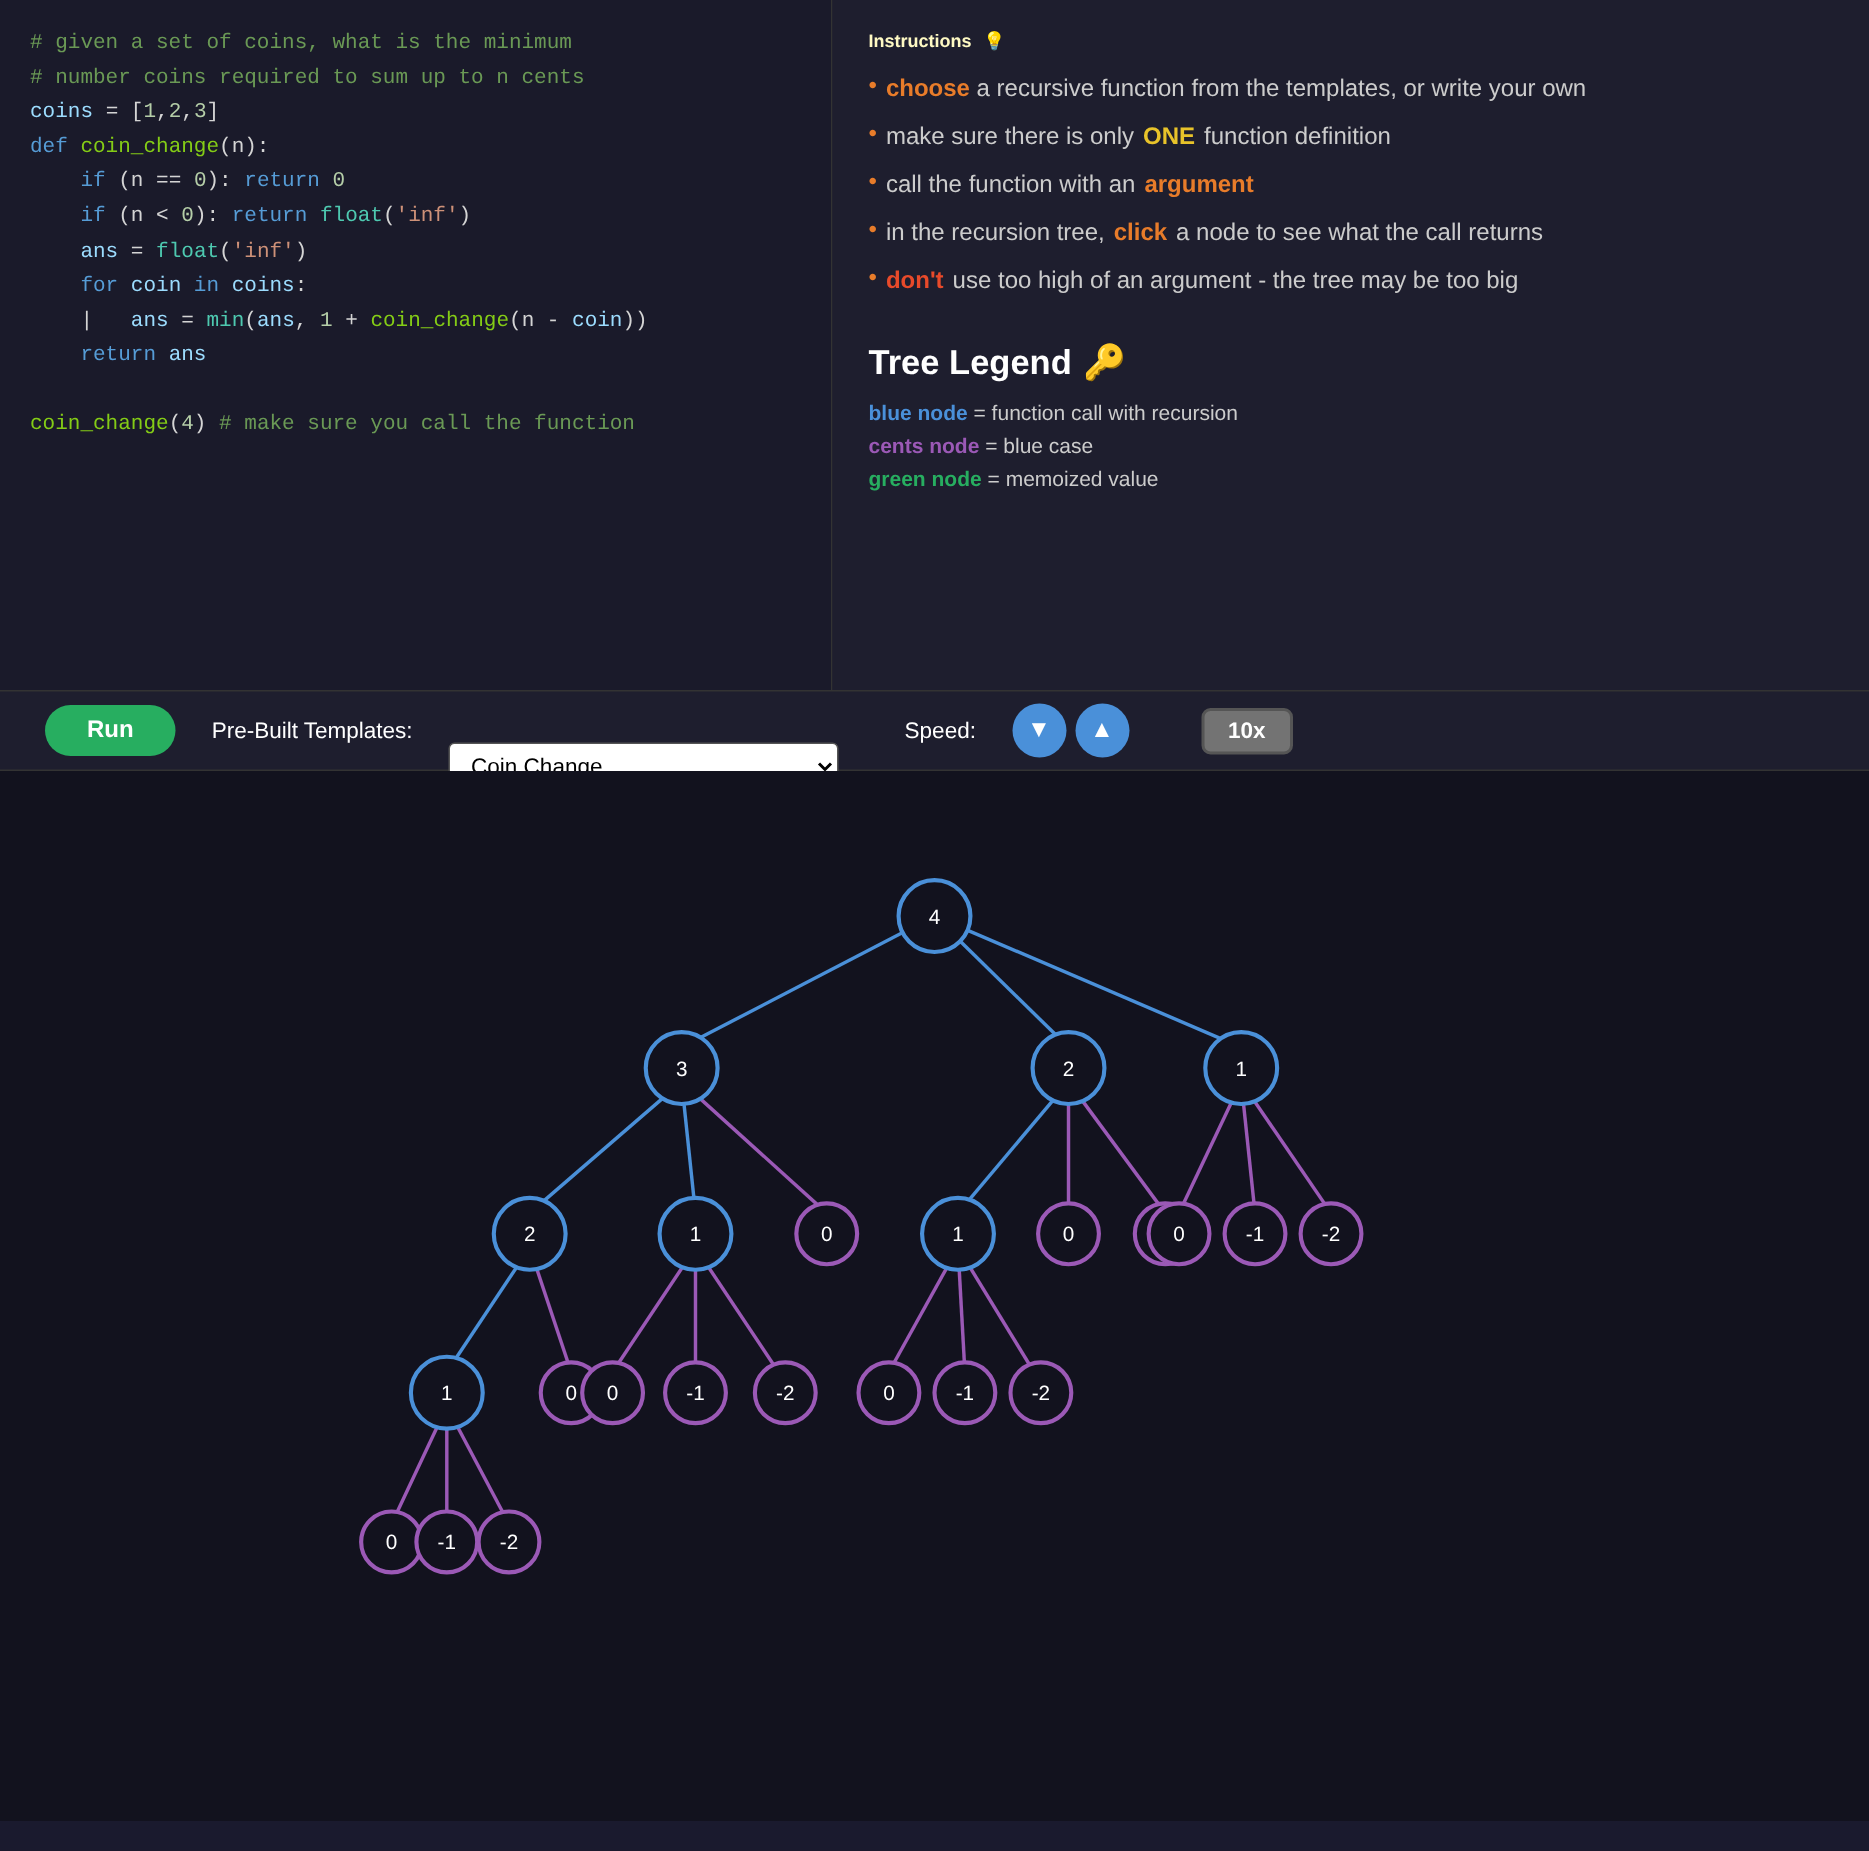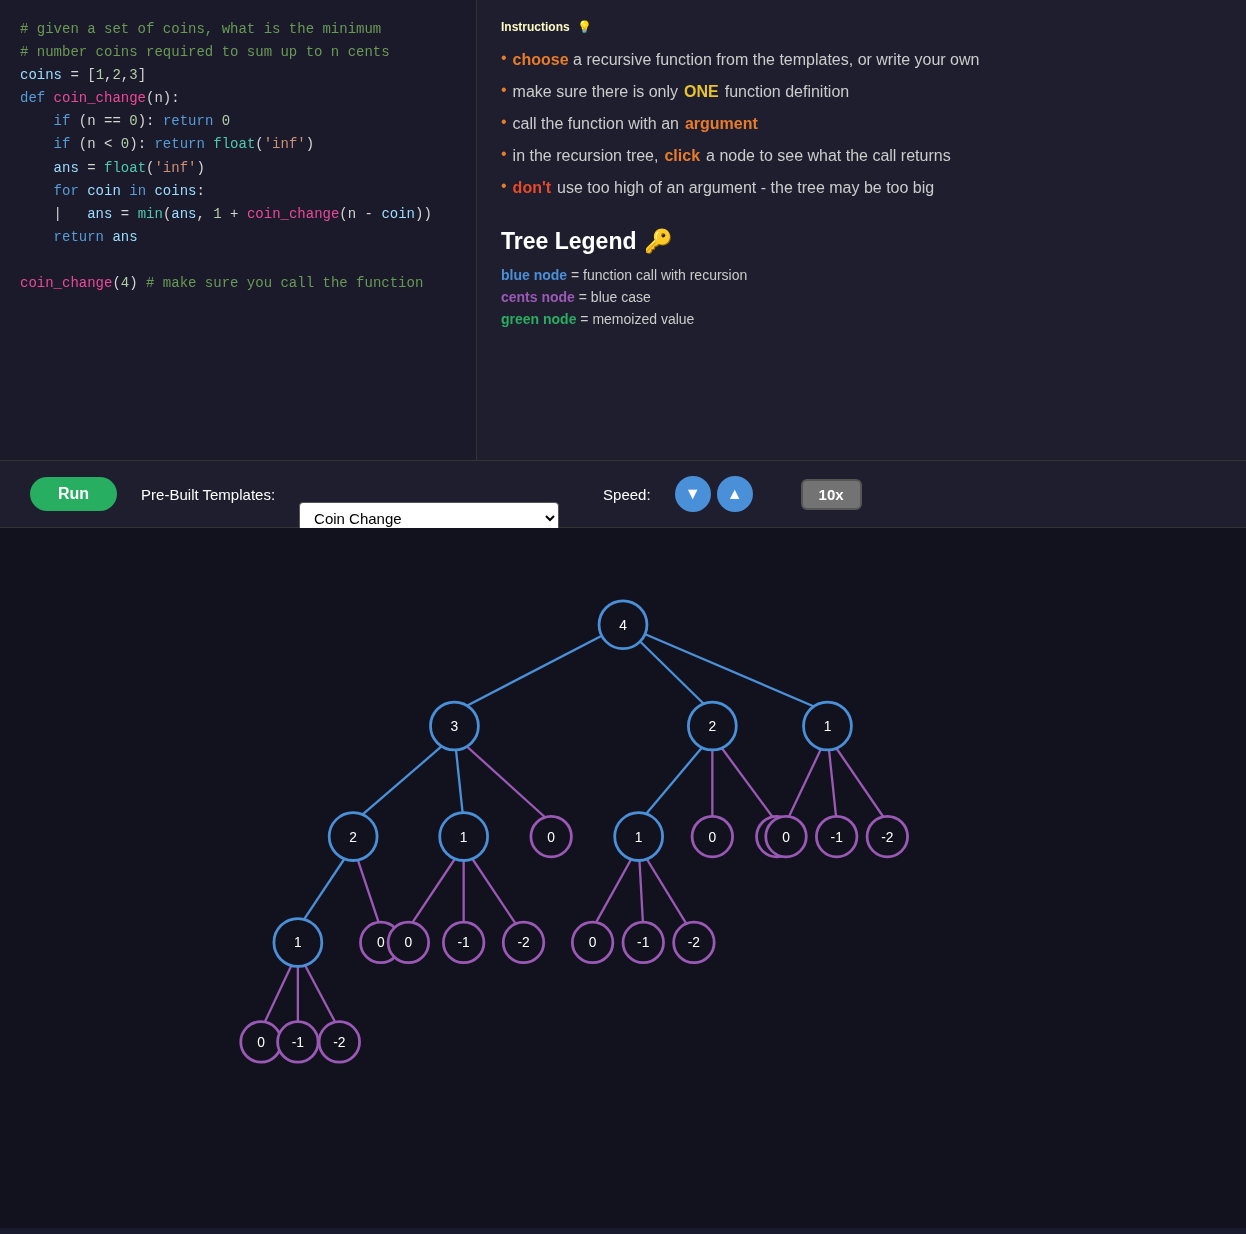--- a/index.html
+++ b/index.html
@@ -15,36 +15,36 @@
     
     .top-panel {
       display: flex;
       width: 100%;
       height: 460px;
       background: #1e1e2e;
     }
 
     
     .code-editor {
-      width: 477px;
+      width: 555px;
       background: #1a1a2a;
       padding: 18px 20px;
       font-family: 'Courier New', monospace;
       font-size: 14px;
       line-height: 1.65;
       border-right: 1px solid #333;
       overflow: auto;
     }
     .code-line { white-space: pre; }
     .c-comment { color: #6a9955; }
     .c-keyword { color: #569cd6; }
     .c-var { color: #9cdcfe; }
     .c-str { color: #ce9178; }
     .c-num { color: #b5cea8; }
-    .c-func { color: #ec4899; text-align: center; }
+    .c-func { color: #84cc16; text-align: center; }
     .c-builtin { color: #4ec9b0; }
     .c-white { color: #d4d4d4; }
 
     
     .instructions-panel {
       flex: 1;
       padding: 20px 24px;
       background: #1e1e2e;
     }
     .instructions-title {
@@ -102,21 +102,21 @@
 
     
     .toolbar {
       display: flex;
       align-items: center;
       background: #1e1e2e;
       border-top: 1px solid #333;
       border-bottom: 1px solid #333;
       padding: 12px 30px;
       gap: 24px;
-      height: 68px;
+      height: 54px;
     }
     .run-button {
       background: #27ae60;
       color: white;
       border: none;
       border-radius: 20px;
       padding: 8px 28px;
       font-size: 16px;
       font-weight: 600;
       cursor: pointer;

